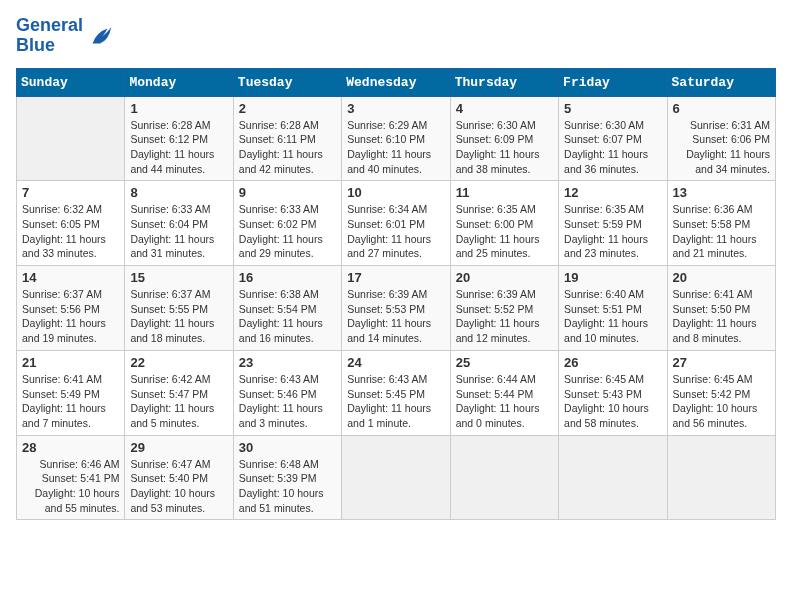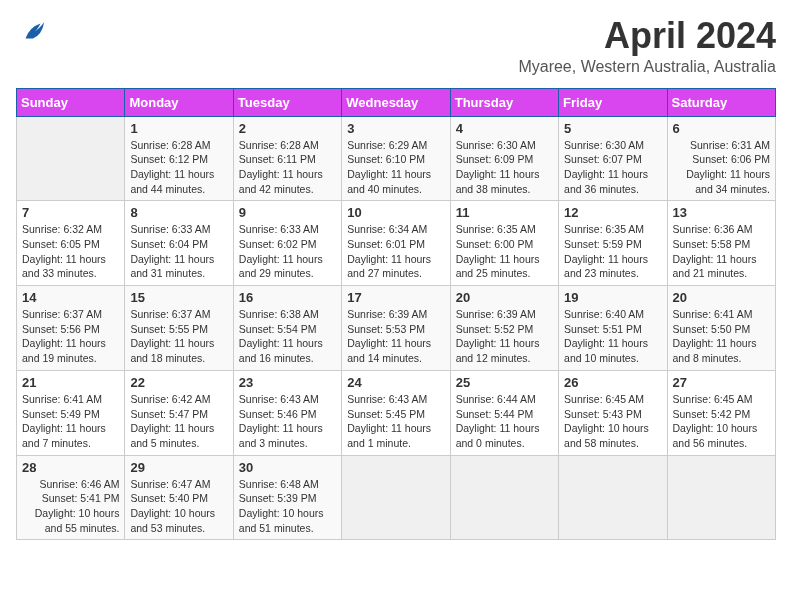--- a/index.html
+++ b/index.html
@@ -47,27 +47,28 @@
       font-size: 16px;
       color: #555;
       margin-top: 2px;
     }
     table {
       width: 100%;
       border-collapse: collapse;
       font-size: 11px;
     }
     thead tr th {
-      background-color: #d946ef;
+      background-color: #0369a1;
       color: #fff;
       padding: 6px 4px;
       text-align: left;
       font-size: 13px;
       font-weight: bold;
       border: 1px solid #1a5fa8;
+      font-family: Liberation Mono, monospace;
     }
     tbody tr td {
       border: 1px solid #ccc;
       vertical-align: top;
       padding: 4px 5px;
       min-height: 80px;
       width: 14.28%;
     }
     tbody tr:nth-child(odd) {
       background-color: #f9f9f9;
@@ -88,27 +89,28 @@
     }
     .empty-cell {
       background-color: #f0f0f0;
     }
   </style>
 </head>
 <body>
 
 <div class="header">
   <div class="logo">
+    <div>
+      <div class="logo-text">
+        <span>General</span><br><span style="color:#1a5fa8;">Blue</span>
+      </div>
+    </div>
     <svg class="logo-bird" viewBox="0 0 40 40" xmlns="http://www.w3.org/2000/svg">
       <path d="M10 30 Q15 15 30 10 Q25 20 20 22 Q28 18 35 8 Q32 25 20 30 Z" fill="#1a5fa8"></path>
     </svg>
-  </div>
-  <div class="title-block">
-    <div class="month-title">April 2024</div>
-    <div class="subtitle">Myaree, Western Australia, Australia</div>
   </div>
 </div>
 
 <table>
   <thead>
     <tr>
     <th>Sunday</th>
         <th>Monday</th>
         <th>Tuesday</th>
         <th>Wednesday</th>

